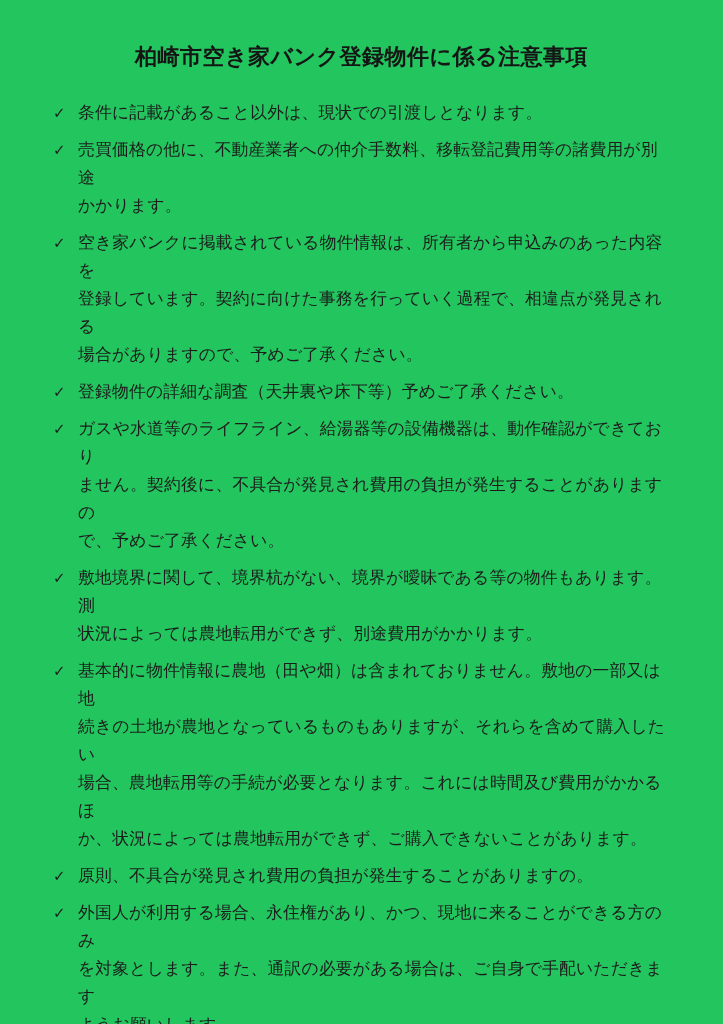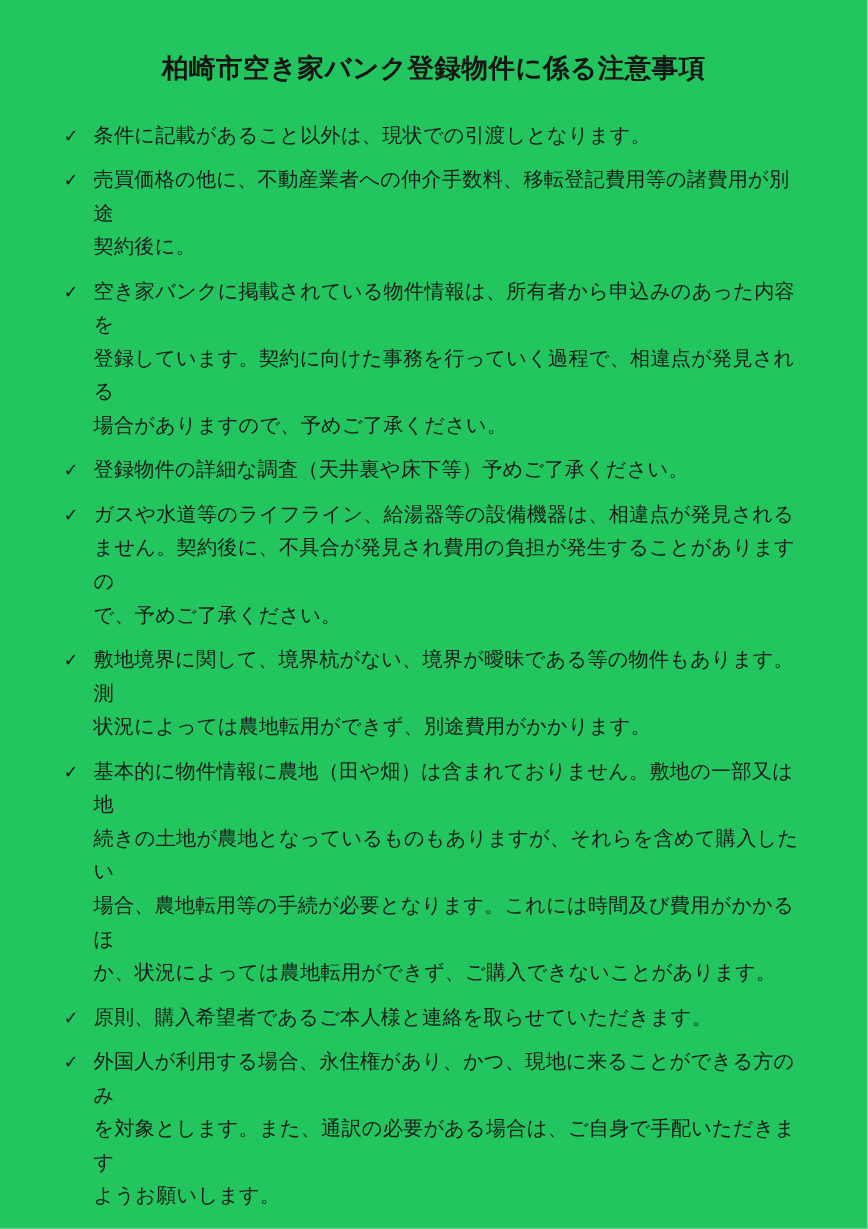--- a/index.html
+++ b/index.html
@@ -66,53 +66,53 @@
   <h1 class="doc-title">柏崎市空き家バンク登録物件に係る注意事項</h1>
 
   <ul class="notice-list">
     <li>
       <span class="check">✓</span>
       <span class="btext">条件に記載があること以外は、現状での引渡しとなります。</span>
     </li>
     <li>
       <span class="check">✓</span>
       <span class="btext">売買価格の他に、不動産業者への仲介手数料、移転登記費用等の諸費用が別途
-契約後に。</span>
+かかります。</span>
     </li>
     <li>
       <span class="check">✓</span>
       <span class="btext">空き家バンクに掲載されている物件情報は、所有者から申込みのあった内容を
 登録しています。契約に向けた事務を行っていく過程で、相違点が発見される
 場合がありますので、予めご了承ください。</span>
     </li>
     <li>
       <span class="check">✓</span>
       <span class="btext">登録物件の詳細な調査（天井裏や床下等）予めご了承ください。</span>
     </li>
     <li>
       <span class="check">✓</span>
-      <span class="btext">ガスや水道等のライフライン、給湯器等の設備機器は、相違点が発見される
+      <span class="btext">ガスや水道等のライフライン、給湯器等の設備機器は、動作確認ができており
 ません。契約後に、不具合が発見され費用の負担が発生することがありますの
 で、予めご了承ください。</span>
     </li>
     <li>
       <span class="check">✓</span>
       <span class="btext">敷地境界に関して、境界杭がない、境界が曖昧である等の物件もあります。測
 状況によっては農地転用ができず、別途費用がかかります。</span>
     </li>
     <li>
       <span class="check">✓</span>
       <span class="btext">基本的に物件情報に農地（田や畑）は含まれておりません。敷地の一部又は地
 続きの土地が農地となっているものもありますが、それらを含めて購入したい
 場合、農地転用等の手続が必要となります。これには時間及び費用がかかるほ
 か、状況によっては農地転用ができず、ご購入できないことがあります。</span>
     </li>
     <li>
       <span class="check">✓</span>
-      <span class="btext">原則、購入希望者であるご本人様と連絡を取らせていただきます。</span>
+      <span class="btext">原則、不具合が発見され費用の負担が発生することがありますの。</span>
     </li>
     <li>
       <span class="check">✓</span>
       <span class="btext">外国人が利用する場合、永住権があり、かつ、現地に来ることができる方のみ
 を対象とします。また、通訳の必要がある場合は、ご自身で手配いただきます
 ようお願いします。</span>
     </li>
 
   </ul>
 </div>

